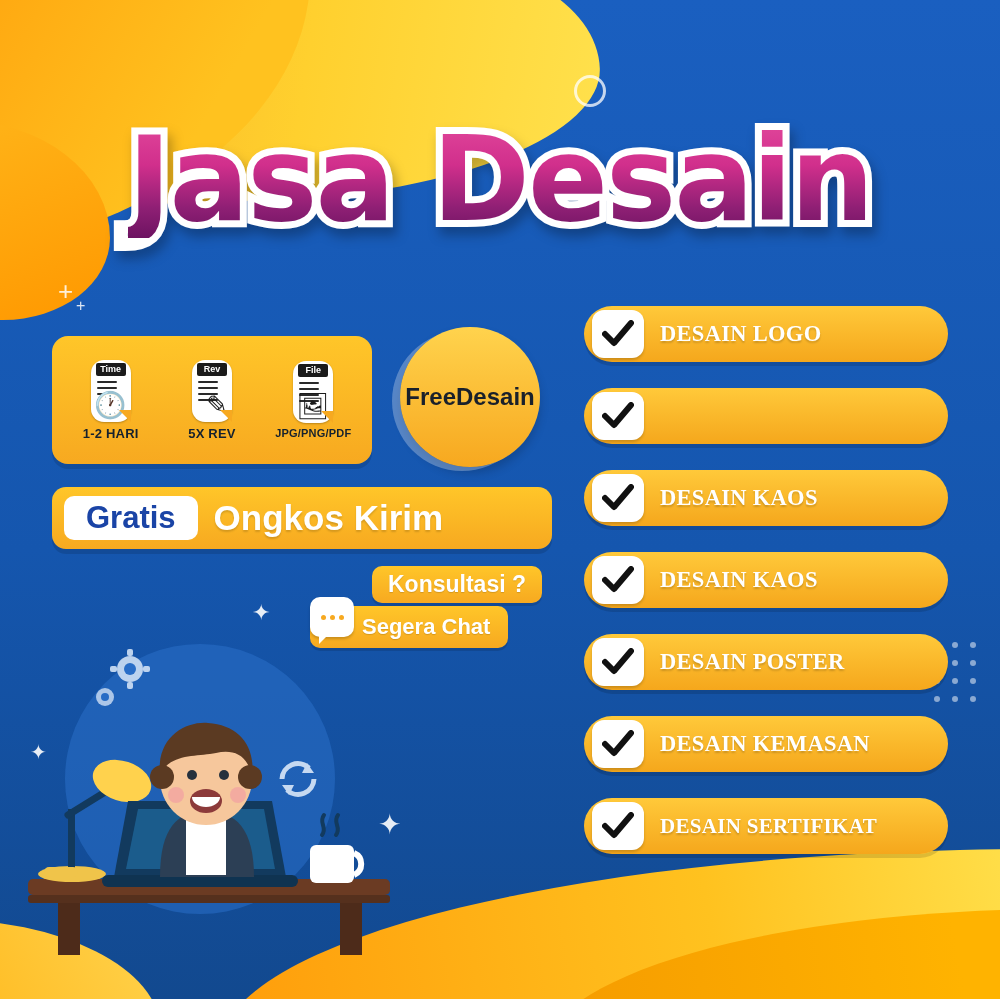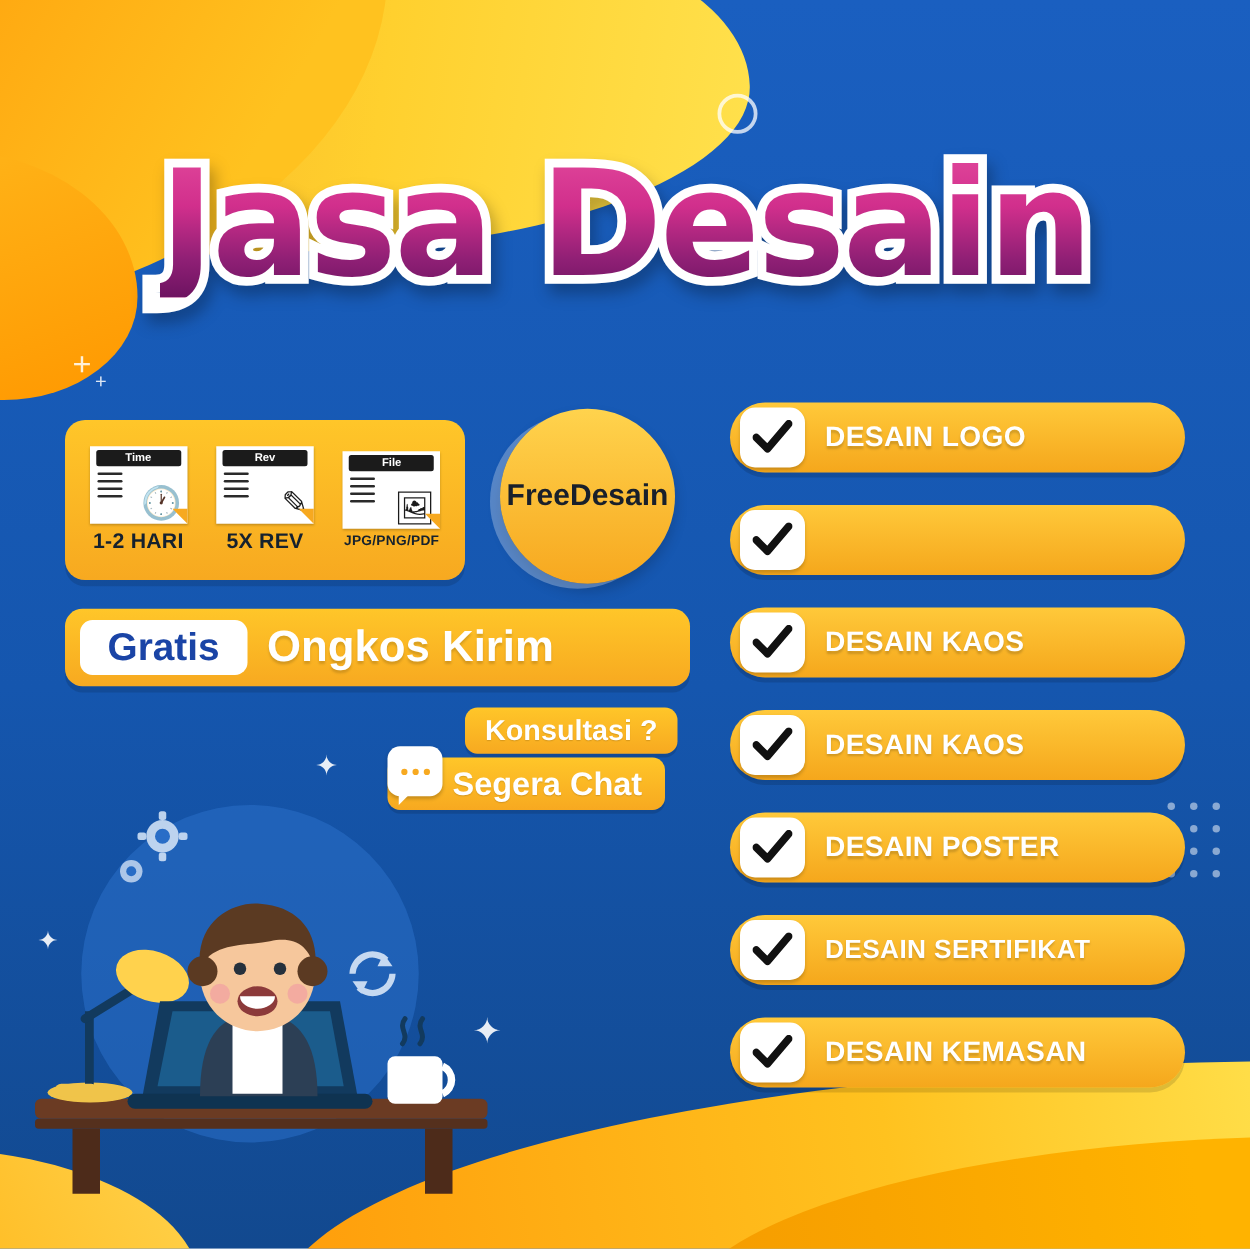--- a/index.html
+++ b/index.html
@@ -166,25 +166,25 @@
     justify-content: space-around;
     padding: 0 8px;
     box-sizing: border-box;
   }
   .spec {
     width: 92px;
     text-align: center;
   }
   .spec .doc {
     position: relative;
-    width: 78px;
+    width: 40px;
     height: 62px;
     margin: 0 auto 4px;
     background: #fff;
-    border-radius: 0;
+    border-radius: 13px;
     box-shadow: 0 1px 2px rgba(0,0,0,.25);
   }
   .spec .doc:after {
     content: "";
     position: absolute;
     right: 0; bottom: 0;
     border-width: 0 12px 12px 0;
     border-style: solid;
     border-color: transparent #f7a920 transparent transparent;
   }
@@ -214,21 +214,21 @@
   }
   .spec .doc .glyph {
     position: absolute;
     right: 4px;
     bottom: 4px;
     font-size: 26px;
     line-height: 1;
     color: #1b1b1b;
   }
   .spec .lbl {
-    font-size: 17px;
+    font-size: 13px;
     font-weight: bold;
     color: #15212e;
     letter-spacing: .2px;
   }
 
   
   .mockup {
     position: absolute;
     left: 400px;
     top: 327px;
@@ -301,21 +301,21 @@
     position: absolute;
     left: 310px;
     top: 606px;
     height: 42px;
     display: flex;
     align-items: center;
     gap: 10px;
     background: linear-gradient(180deg, #ffc629, #f7a920);
     border-radius: 10px;
     padding: 0 18px 0 52px;
-    font-size: 26px;
+    font-size: 22px;
     font-weight: bold;
     color: #fff;
     box-shadow: 0 3px 0 rgba(0,0,0,.12);
     text-shadow: 0 1px 1px rgba(0,0,0,.15);
   }
   .chat-icon {
     position: absolute;
     left: 310px;
     top: 597px;
     width: 44px;
@@ -341,22 +341,23 @@
     background: #f7a920;
     border-radius: 50%;
     margin: 0 2px;
     display: block;
   }
 
   
   .services {
     position: absolute;
     right: 52px;
-    top: 322px;
+    top: 306px;
     width: 364px;
+    font-family: Liberation Serif, serif;
   }
   .svc {
     position: relative;
     height: 56px;
     margin-bottom: 26px;
     border-radius: 28px;
     background: linear-gradient(180deg, #ffc93a 0%, #f5a71c 100%);
     box-shadow: 0 4px 0 rgba(0,0,0,.13);
     display: flex;
     align-items: center;
@@ -545,30 +546,30 @@
       </div>
       <div class="txt">DESAIN POSTER</div>
     </div>
 
     <div class="svc">
       <div class="chk">
         <svg width="32" height="28" viewBox="0 0 32 28">
             <path d="M3 14 L12 23 L29 3" fill="none" stroke="#111" stroke-width="6" stroke-linecap="round" stroke-linejoin="round"></path>
           </svg>
       </div>
-      <div class="txt" style="font-size:21px;">DESAIN SERTIFIKAT</div>
+      <div class="txt">DESAIN KEMASAN</div>
     </div>
 
     <div class="svc">
       <div class="chk">
         <svg width="32" height="28" viewBox="0 0 32 28">
             <path d="M3 14 L12 23 L29 3" fill="none" stroke="#111" stroke-width="6" stroke-linecap="round" stroke-linejoin="round"></path>
           </svg>
       </div>
-      <div class="txt">DESAIN KEMASAN</div>
+      <div class="txt" style="font-size:21px;">DESAIN SERTIFIKAT</div>
     </div>
 
   </div>
 
   <div class="illus">
     <svg width="420" height="330" viewBox="0 0 420 330">
 
       <circle cx="190" cy="150" r="135" fill="#2a6fc9" opacity="0.55"></circle>
 
       <g transform="translate(120,40)" fill="#cfe0f5" opacity="0.9">

